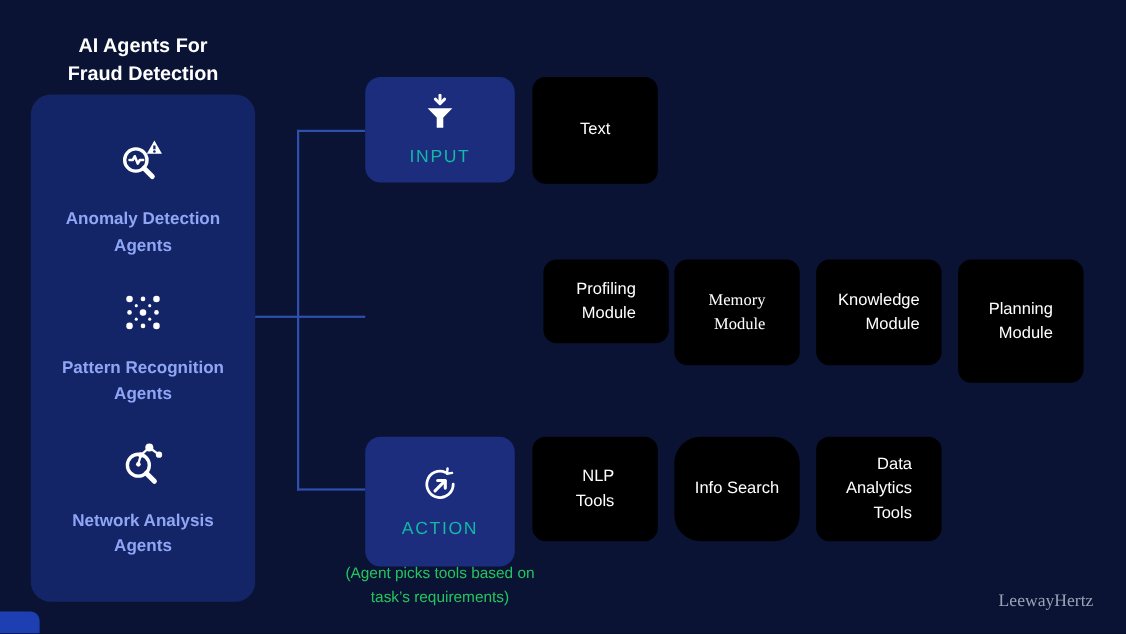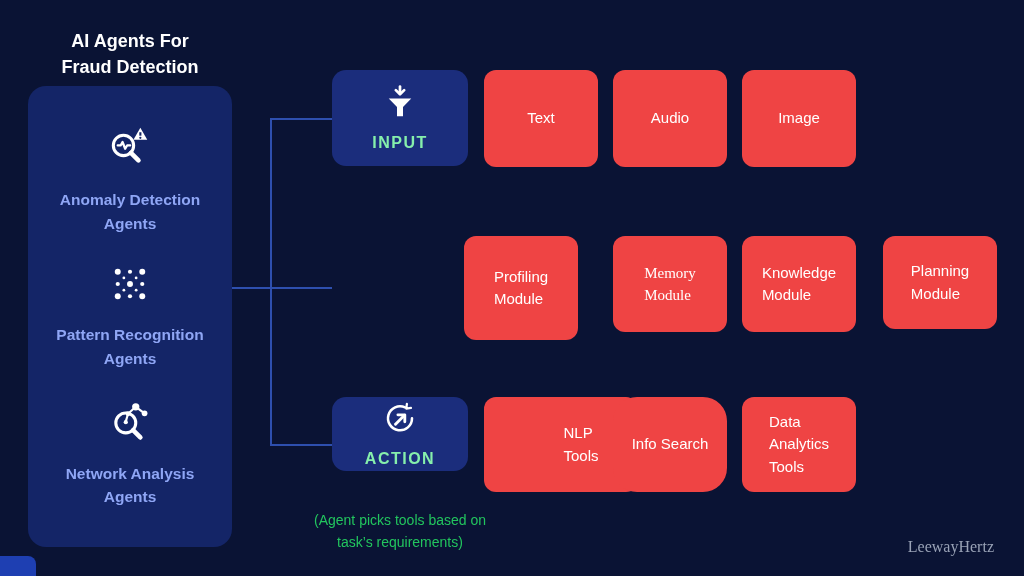--- a/index.html
+++ b/index.html
@@ -33,27 +33,27 @@
   
   .line{position:absolute;background:#2e4fae;}
   
   .node-box{
     position:absolute;left:332px;width:136px;
     background:#1b2d7c;border-radius:14px;
     display:flex;flex-direction:column;align-items:center;justify-content:center;
     gap:13px;
   }
   .node-box .node-label{
-    color:#86efac;font-size:16px;font-weight:700;letter-spacing:1.5px;
+    color:#14b8a6;font-size:16px;font-weight:400;letter-spacing:1.5px;
   }
   
   .child-box{
-    position:absolute;width:114px;background:#ef4444;border-radius:12px;
+    position:absolute;width:114px;background:#000000;border-radius:12px;
     display:flex;align-items:center;justify-content:center;
-    color:#ffffff;font-size:15px;line-height:1.5;text-align:left;
+    color:#ffffff;font-size:15px;line-height:1.5;text-align:right;
     white-space:pre-line;
   }
   
   .caption{
     position:absolute;left:270px;top:509px;width:260px;
     color:#22c55e;font-size:14px;line-height:1.6;text-align:center;
     white-space:pre-line;
   }
   .watermark{
     position:absolute;right:30px;bottom:20px;
@@ -137,44 +137,42 @@
   <div class="node-box" style="top:70px;height:96px;">
     <svg class="icon" width="36" height="36" viewBox="0 0 24 24">
       <path d="M12 1v4.6" stroke="#ffffff" stroke-width="1.8" fill="none" stroke-linecap="round"></path>
       <path d="M9.2 3.4L12 6.2l2.8-2.8" stroke="#ffffff" stroke-width="1.8" fill="none" stroke-linecap="round" stroke-linejoin="round"></path>
       <path d="M4.5 9h15l-5.5 5.6v6.2h-4v-6.2z" fill="#ffffff"></path>
     </svg>
     <div class="node-label">INPUT</div>
   </div>
 
 
-  <div class="node-box" style="top:397px;height:74px;">
+  <div class="node-box" style="top:397px;height:118px;">
     <svg class="icon" width="36" height="36" viewBox="0 0 24 24">
       <path d="M20 11.5a8 8 0 1 1-4.6-7.2" fill="none" stroke="#ffffff" stroke-width="1.7" stroke-linecap="round"></path>
       <path d="M16.6 1.9l-.4 3.2 3.1-.5" fill="none" stroke="#ffffff" stroke-width="1.5" stroke-linecap="round" stroke-linejoin="round"></path>
       <path d="M9 15.5l6-6" stroke="#ffffff" stroke-width="1.9" stroke-linecap="round"></path>
       <path d="M10.6 9.2h4.6v4.6" fill="none" stroke="#ffffff" stroke-width="1.9" stroke-linecap="round" stroke-linejoin="round"></path>
     </svg>
     <div class="node-label">ACTION</div>
   </div>
 
   <div class="child-box" style="left:484px;top:70px;height:97px;">Text</div>
-  <div class="child-box" style="left:613px;top:70px;height:97px;">Audio</div>
-  <div class="child-box" style="left:742px;top:70px;height:97px;">Image</div>
 
-  <div class="child-box" style="left:464px;top:236px;height:104px;">Profiling
+  <div class="child-box" style="left:494px;top:236px;height:76px;">Profiling
 Module</div>
   <div class="child-box" style="left:613px;top:236px;height:96px;font-family:Liberation Serif, serif;">Memory
 Module</div>
   <div class="child-box" style="left:742px;top:236px;height:96px;">Knowledge
 Module</div>
-  <div class="child-box" style="left:871px;top:236px;height:93px;margin-left:12px;">Planning
+  <div class="child-box" style="left:871px;top:236px;height:112px;">Planning
 Module</div>
 
-  <div class="child-box" style="left:484px;top:397px;height:95px;padding-left:40px;">NLP
+  <div class="child-box" style="left:484px;top:397px;height:95px;">NLP
 Tools</div>
   <div class="child-box" style="left:613px;top:397px;height:95px;border-radius:24px;">Info Search</div>
   <div class="child-box" style="left:742px;top:397px;height:95px;border-radius:12px;">Data
 Analytics
 Tools</div>
 
   <div class="caption">(Agent picks tools based on
 task’s requirements)</div>
 
   <div class="watermark">LeewayHertz</div>

